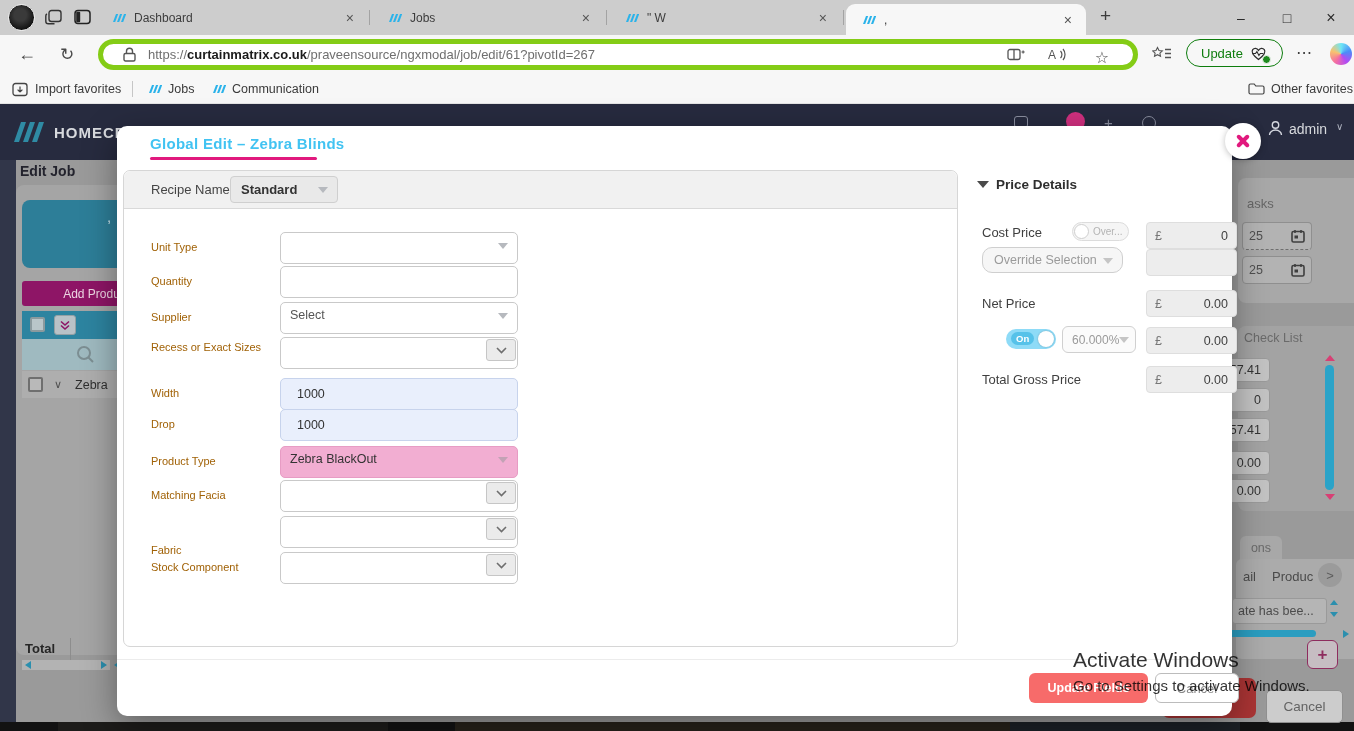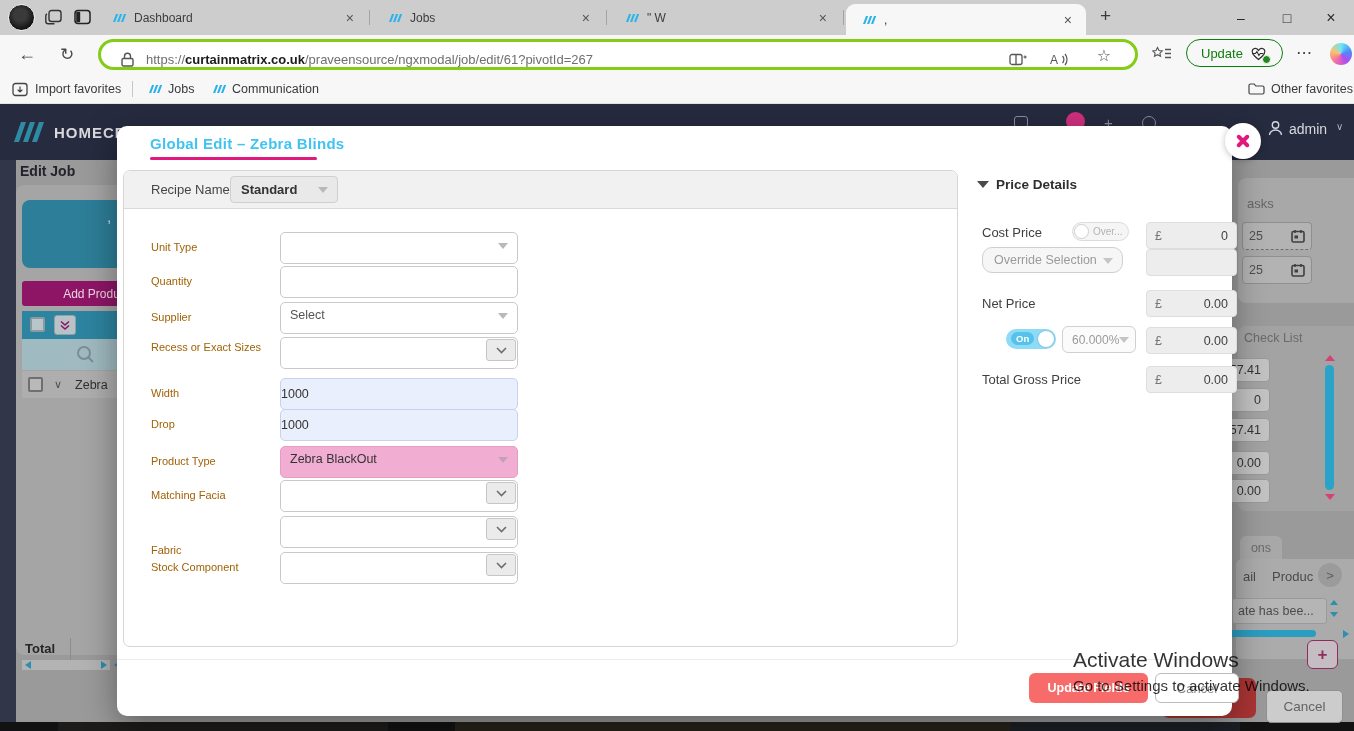--- a/index.html
+++ b/index.html
@@ -11,21 +11,21 @@
   
   .tabbar { position:absolute; left:0; top:0; width:1354px; height:35px; background:#cdcdcd; }
   .tab { position:absolute; top:0; height:35px; display:flex; align-items:center; font-size:12px; color:#3c3c3c; }
   .tab .title { flex:1; white-space:nowrap; overflow:hidden; }
   .tab-close { font-size:14px; color:#555; padding:0 4px; cursor:default; }
   .tab-active { background:#f7f7f7; border-radius:9px 9px 0 0; top:4px; height:31px; }
   .tabsep { position:absolute; top:10px; width:1px; height:15px; background:#a3a3a3; }
   .winbtn { position:absolute; top:0; width:46px; height:35px; display:flex; align-items:center; justify-content:center; font-size:14px; color:#2b2b2b; }
   .toolbar { position:absolute; left:0; top:35px; width:1354px; height:39px; background:#f7f7f7; }
   .toolbtn { position:absolute; font-size:17px; color:#4a4a4a; }
-  .urlpill { position:absolute; left:98px; top:4px; width:1040px; height:31px; background:#ffffff; border:3px solid #84cc16; border-radius:16px; display:flex; align-items:flex-end; }
+  .urlpill { position:absolute; left:98px; top:4px; width:1040px; height:31px; background:#ffffff; border:5px solid #84cc16; border-radius:16px; display:flex; align-items:center; }
   .urltext { font-size:13px; color:#6f6f6f; white-space:nowrap; }
   .urlhost { color:#1b1b1b; font-weight:bold; }
   .favbar { position:absolute; left:0; top:74px; width:1354px; height:30px; background:#f7f7f7; border-bottom:1px solid #e4e4e4; font-size:12.5px; color:#3a3a3a; }
   .favitem { position:absolute; top:0; height:30px; display:flex; align-items:center; gap:6px; }
   .updatepill { position:absolute; left:1186px; top:4px; width:97px; height:28px; border:1px solid #0e7d0e; border-radius:14px; display:flex; align-items:center; padding:0 10px 0 14px; gap:6px; background:#f7f7f7; }
   .updatetext { color:#0e7d0e; font-size:13px; }
   .copilot { position:absolute; left:1330px; top:8px; width:22px; height:22px; border-radius:50%;
     background:conic-gradient(#6ee7f5,#4a8df8,#b14bf4,#f56fa1,#f8c36f,#6ee7f5); }
 
   
@@ -51,21 +51,21 @@
     box-shadow:0 1px 6px rgba(0,0,0,0.25); }
   .closebtn i { position:absolute; left:10px; top:16px; width:16px; height:4px; background:#e1197e; border-radius:2px; }
   .closebtn i.a { transform:rotate(45deg); } .closebtn i.b { transform:rotate(-45deg); }
   .formwrap { position:absolute; left:6px; top:44px; width:835px; height:477px; border:1px solid #d6d6d6; border-radius:7px; background:#fff; }
   .recipebar { position:absolute; left:0; top:0; width:100%; height:38px; background:#f1f1f1; border-bottom:1px solid #d9d9d9; border-radius:7px 7px 0 0; }
   .flabel { position:absolute; left:27px; width:122px; font-size:11px; color:#a16207; line-height:15px; }
   .fctl { position:absolute; left:156px; width:238px; height:32px; border:1px solid #c9c9c9; border-radius:5px; background:#fff; font-size:12.5px; color:#444; }
   .fctl .val { position:absolute; left:9px; top:5px; }
   .tri-gray { position:absolute; right:9px; top:10px; width:0; height:0; border-left:5px solid transparent; border-right:5px solid transparent; border-top:6px solid #b6b9be; }
   .combobtn { position:absolute; right:1px; top:1px; width:30px; height:22px; background:#ebebeb; border:1px solid #c6c6c6; border-radius:3px; display:flex; align-items:center; justify-content:center; }
-  .filled { background:#e9effc; border-color:#c7d3ec; padding-left:0; font-size:12.5px; color:#333; }
+  .filled { background:#e9effc; border-color:#c7d3ec; padding-left:16px; font-size:12.5px; color:#333; }
   .pinkfield { background:#f2aed2; border-color:#e79cc4; }
   .plabel { font-size:13px; color:#3f3f3f; }
   .ibox { position:absolute; left:1029px; width:91px; height:27px; background:#ededed; border:1px solid #dedede; border-radius:4px;
     display:flex; align-items:center; justify-content:space-between; padding:0 8px; font-size:12.5px; }
   .ibox .cur { color:#777; } .ibox .amt { color:#3f3f3f; }
   .btn-update { position:absolute; left:912px; top:547px; width:119px; height:30px; background:#f76b6a; border-radius:6px;
     color:#fff; font-size:12.5px; font-weight:bold; display:flex; align-items:center; justify-content:center; }
   .btn-cancel { position:absolute; left:1038px; top:547px; width:84px; height:30px; background:#fff; border:1px solid #bcbcbc; border-radius:6px;
     color:#8a8a8a; font-size:13px; display:flex; align-items:center; justify-content:center; }
   .footline { position:absolute; left:0; top:533px; width:100%; height:1px; background:#ececec; }

